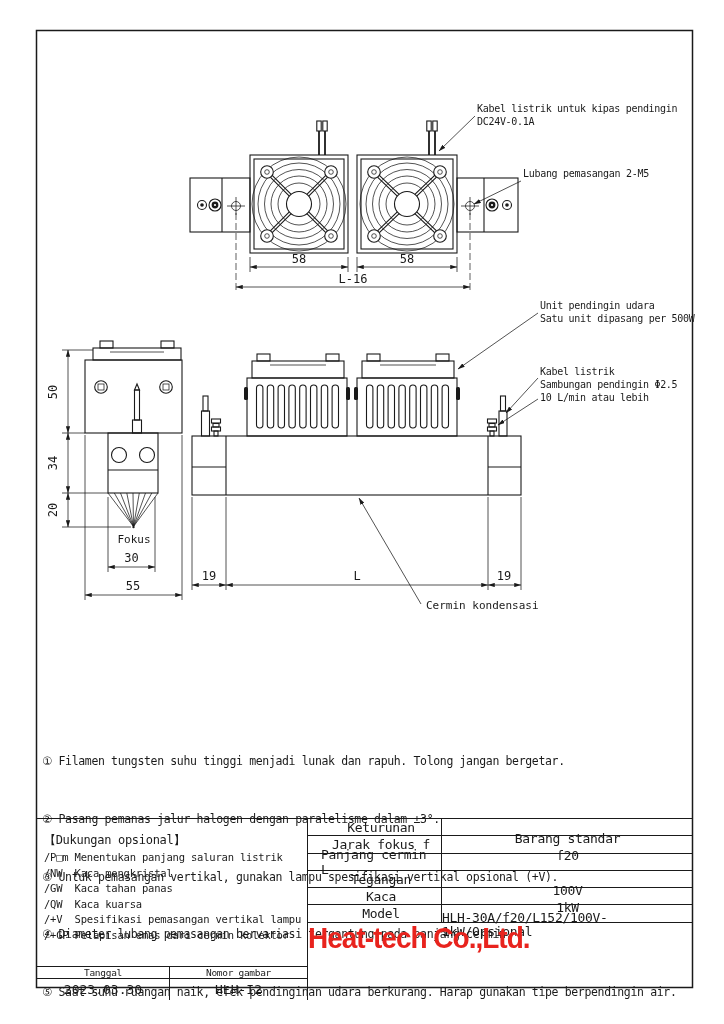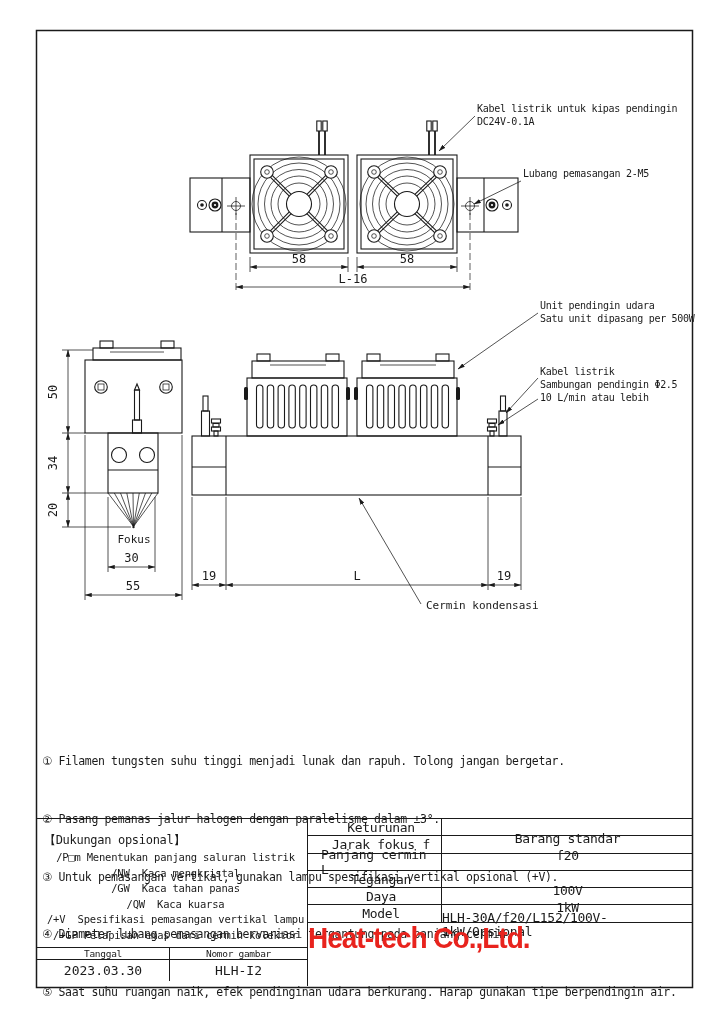--- a/index.html
+++ b/index.html
@@ -23,22 +23,22 @@
   svg .lbm{font-size:11px;text-anchor:middle;}
 
   .notes{position:absolute;left:42px;top:714px;width:648px;font-size:11.5px;
          letter-spacing:-0.35px;line-height:19.2px;white-space:pre;}
 
   .tblock{position:absolute;left:36px;top:818px;width:657px;height:170px;
           border:1.5px solid #1a1a1a;box-sizing:border-box;}
   .opt{position:absolute;left:0;top:9px;width:270px;height:136px;box-sizing:border-box;
        padding:4px 0 0 7px;overflow:hidden;}
   .opt-title{font-size:12px;line-height:17px;margin-bottom:1px;letter-spacing:-0.3px;white-space:pre;}
-  .opt-item{font-size:10.5px;line-height:15.6px;letter-spacing:-0.2px;white-space:pre;text-align:center;}
-  .mini{position:absolute;left:0;top:128px;width:271px;height:34px;box-sizing:border-box;
+  .opt-item{font-size:10.5px;line-height:15.6px;letter-spacing:-0.2px;white-space:pre;}
+  .mini{position:absolute;left:0;top:147px;width:271px;height:34px;box-sizing:border-box;
         border-top:1px solid #1a1a1a;border-right:1px solid #1a1a1a;}
   .mini .row{display:flex;}
   .mini .hrow{height:12px;border-bottom:1px solid #1a1a1a;box-sizing:border-box;}
   .mini .vrow{height:21px;}
   .mini .cell{width:133px;box-sizing:border-box;border-right:1px solid #1a1a1a;
               display:flex;align-items:center;justify-content:center;}
   .mini .cell:last-child{width:137px;border-right:none;}
   .mini .hrow .cell{font-size:9.5px;letter-spacing:-0.3px;}
   .mini .vrow .cell{font-size:13px;}
   .spec{position:absolute;left:270px;top:0;width:386px;height:167px;box-sizing:border-box;
@@ -369,21 +369,21 @@
         <div class="sval">f20</div>
       </div>
       <div class="srow">
         <div class="slbl">Panjang cermin L</div>
       </div>
       <div class="srow">
         <div class="slbl">Tegangan</div>
         <div class="sval">100V</div>
       </div>
       <div class="srow">
-        <div class="slbl">Daya</div>
+        <div class="slbl">Kaca</div>
         <div class="sval">1kW</div>
       </div>
       <div class="srow">
         <div class="slbl">Model</div>
         <div class="sval">HLH-30A/f20/L152/100V-1kW/Opsional</div>
       </div>
       <div class="srow logo">
         <div class="logo-cell">
           <span class="logo-text">Heat-tech Co.,Ltd.</span>
         </div>

